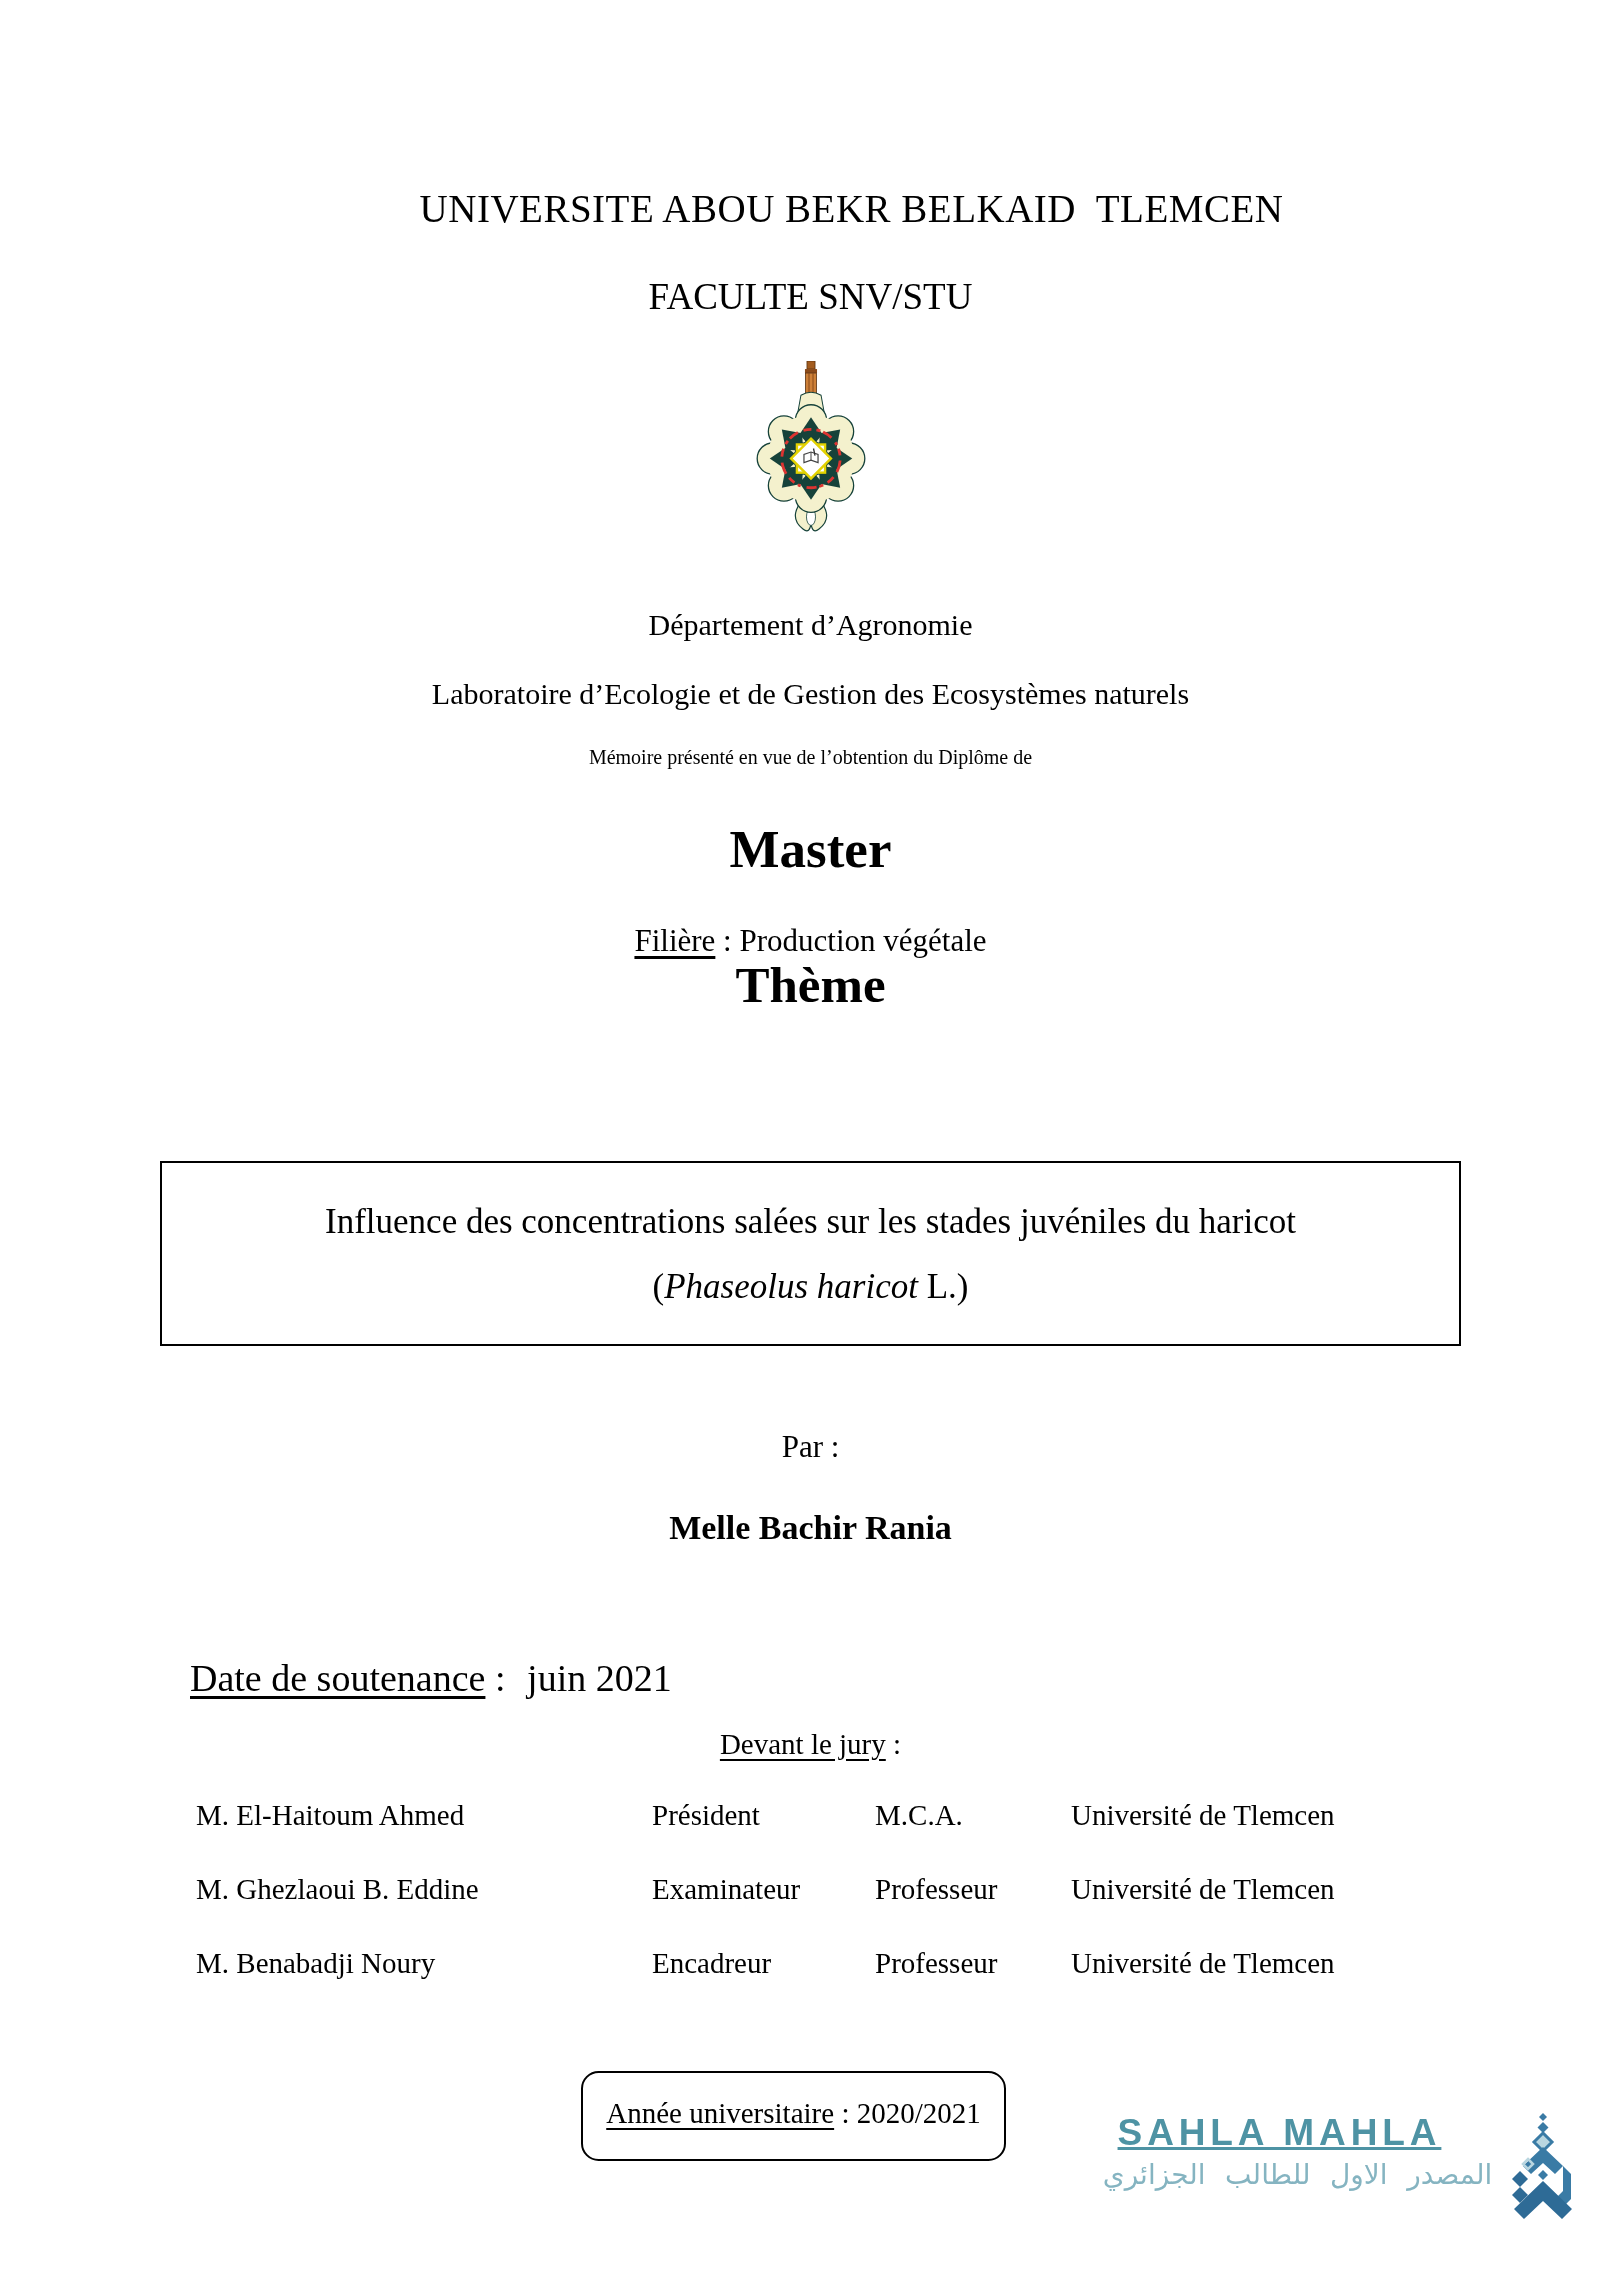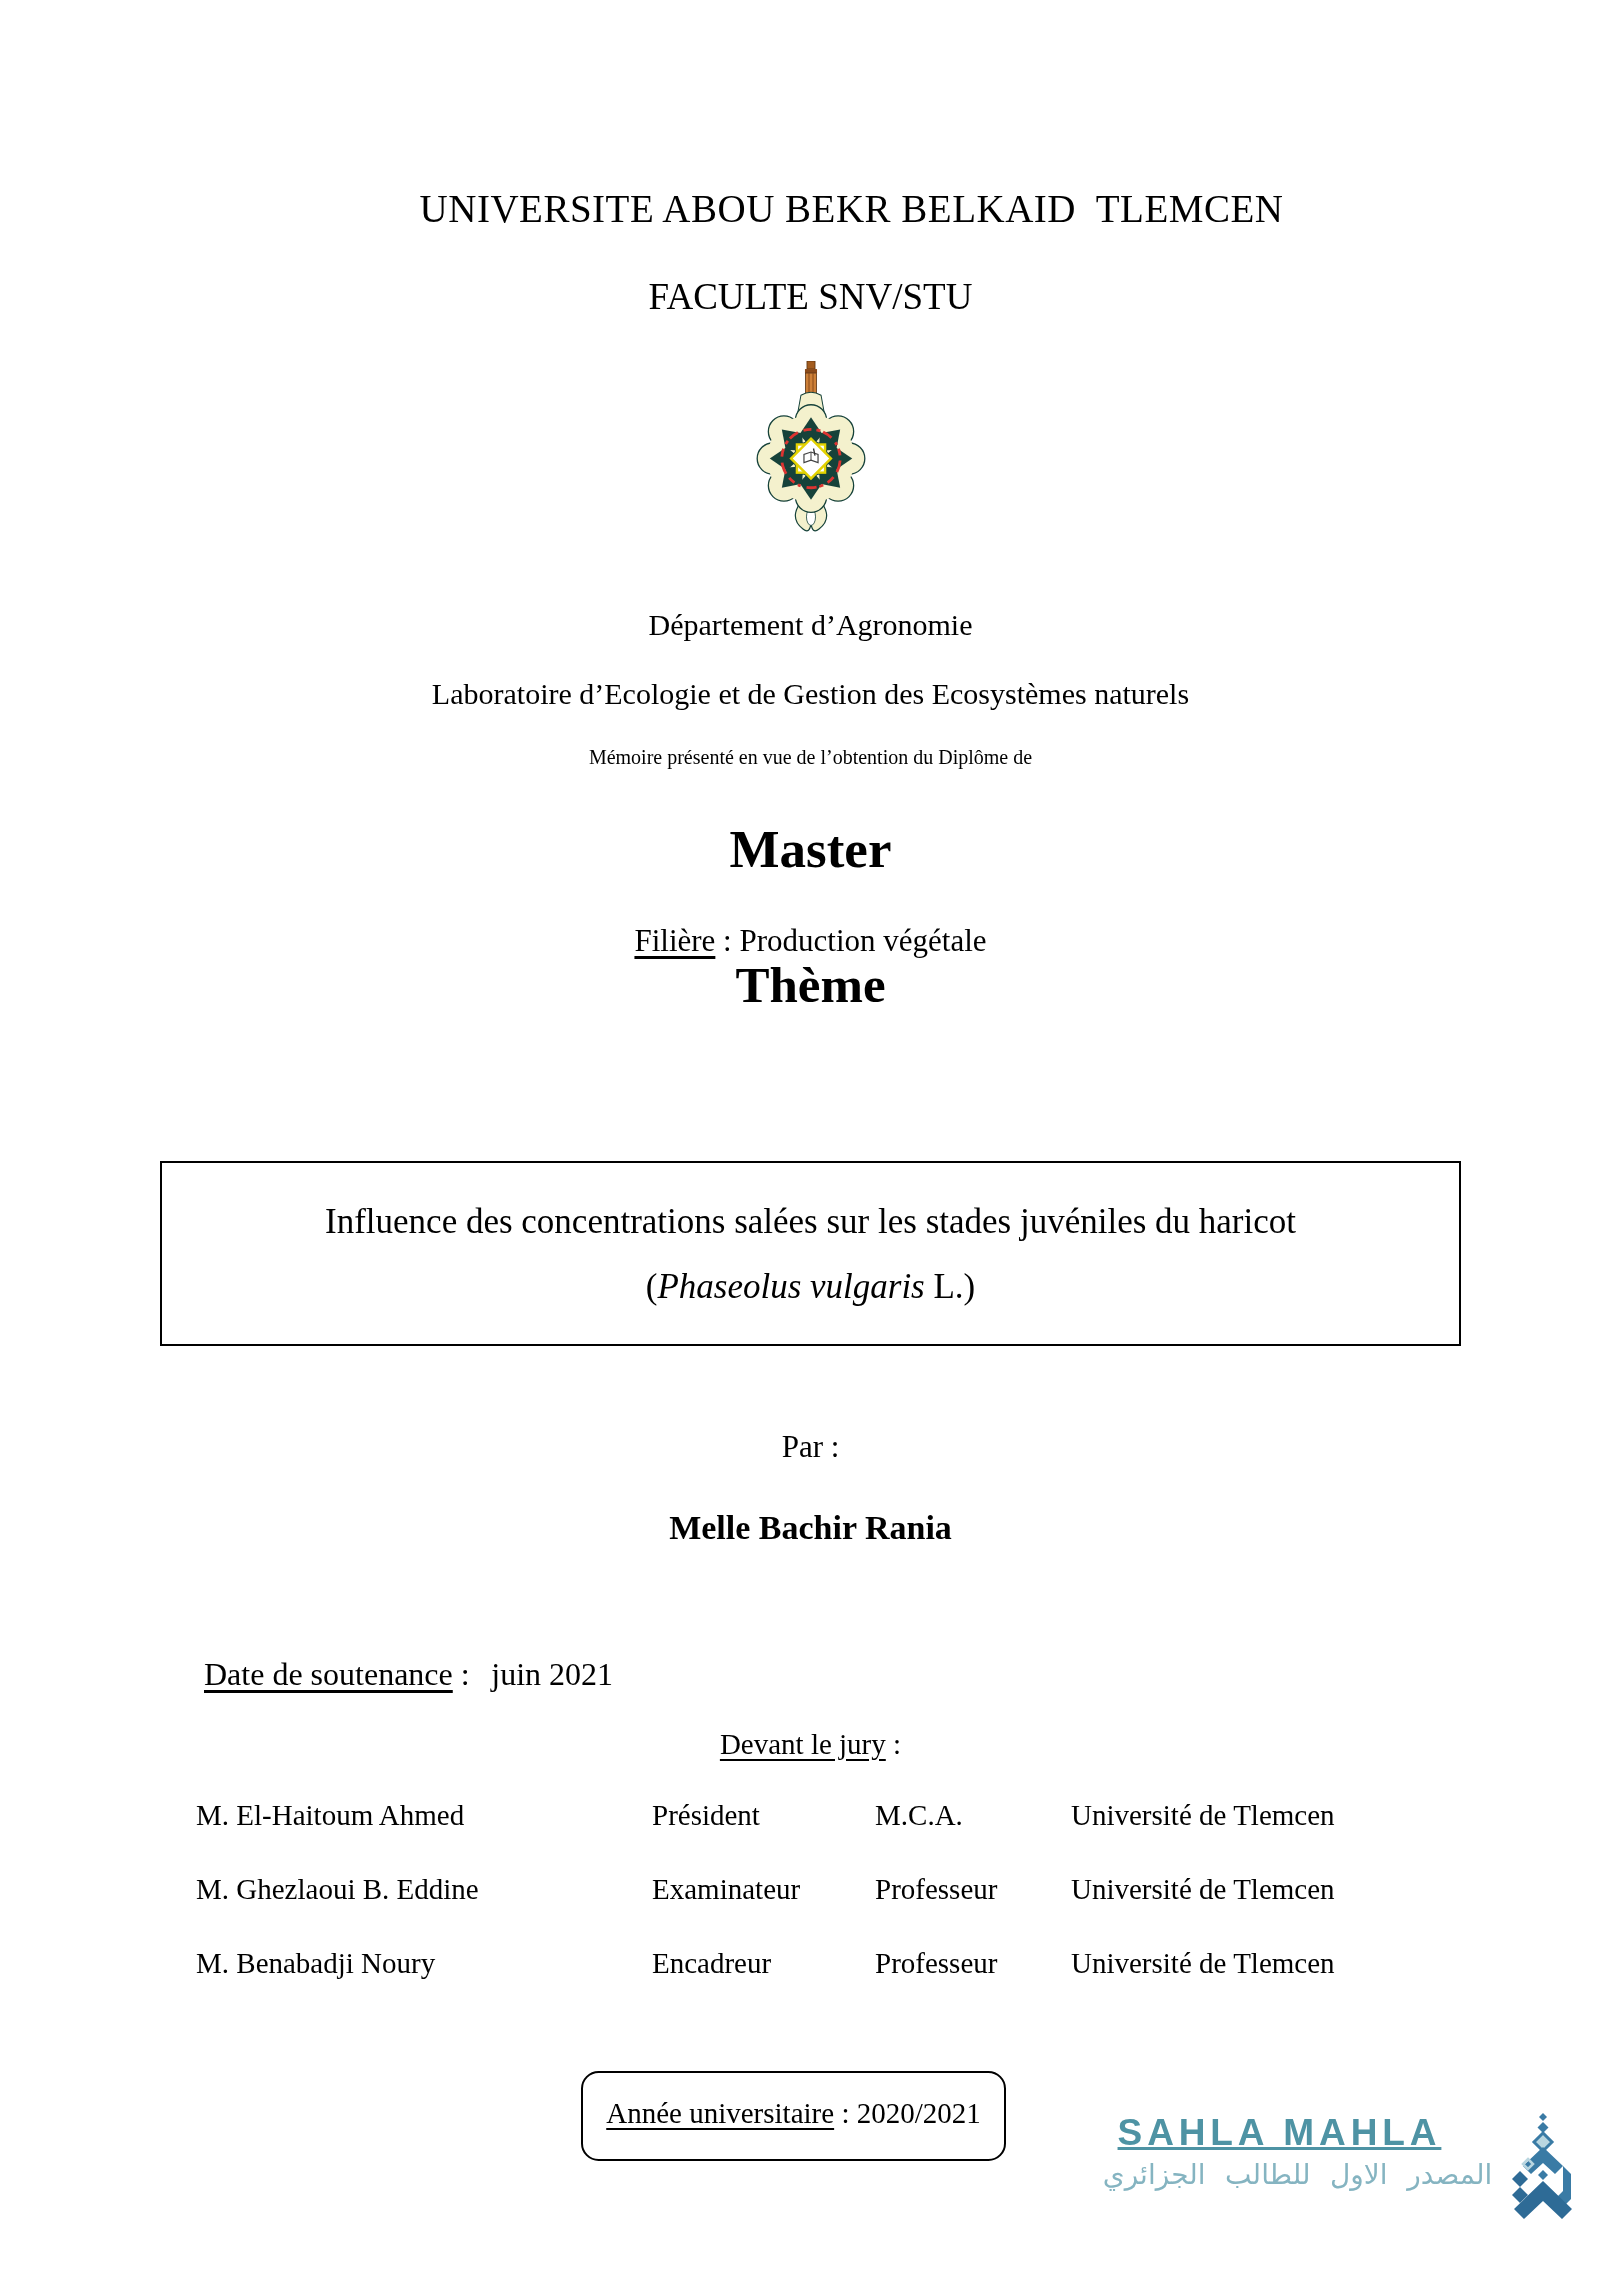--- a/index.html
+++ b/index.html
@@ -25,21 +25,21 @@
     position:absolute;top:1161px;left:160px;right:160px;
     border:2.9px solid #000;
     padding:25.5px 14.7px;
     text-align:center;
     font-size:35px;line-height:65px;
   }
   .underlined{text-decoration:underline;text-underline-offset:4.9px;}
   .italic{font-style:italic;}
   .line-par{top:1429px;font-size:31px;}
   .line-author{top:1509px;font-size:34px;font-weight:bold;}
-  .line-date{position:absolute;top:1656px;left:204px;font-size:32px;}
+  .line-date{position:absolute;top:1656px;left:190px;font-size:38px;}
   .date-value{margin-left:21.6px;}
   .line-jury-heading{top:1728px;font-size:29px;}
   .jury-table{position:absolute;top:1799px;left:196px;right:118px;font-size:29px;}
   .jury-row{display:grid;grid-template-columns:456px 223px 196px 1fr;margin-bottom:41px;}
   .annee-box{
     position:absolute;top:2071px;left:581px;width:425px;height:90px;
     border:2.9px solid #000;border-radius:17.6px;
     box-sizing:border-box;
     text-align:center;font-size:29px;padding-top:23.5px;
   }
@@ -118,21 +118,21 @@
   <div class="abs line-lab">Laboratoire d’Ecologie et de Gestion des Ecosystèmes naturels</div>
   <div class="abs line-memoire">Mémoire présenté en vue de l’obtention du Diplôme de</div>
   <div class="abs line-master">Master</div>
 
   <div class="abs line-filiere"><span class="underlined">Filière</span><span> : Production végétale</span></div>
 
   <div class="abs line-theme-heading">Thème</div>
 
   <div class="theme-box">
     <div>Influence des concentrations salées sur les stades juvéniles du haricot</div>
-    <div><span>(</span><span class="italic">Phaseolus vulgaris</span><span> L.)</span></div>
+    <div><span>(</span><span class="italic">Phaseolus haricot</span><span> L.)</span></div>
   </div>
 
   <div class="abs line-par">Par :</div>
   <div class="abs line-author">Melle Bachir Rania</div>
 
   <div class="line-date"><span class="underlined">Date de soutenance</span><span> :</span><span class="date-value">juin 2021</span></div>
 
   <div class="abs line-jury-heading"><span class="underlined">Devant le jury</span><span> :</span></div>
 
   <div class="jury-table">

